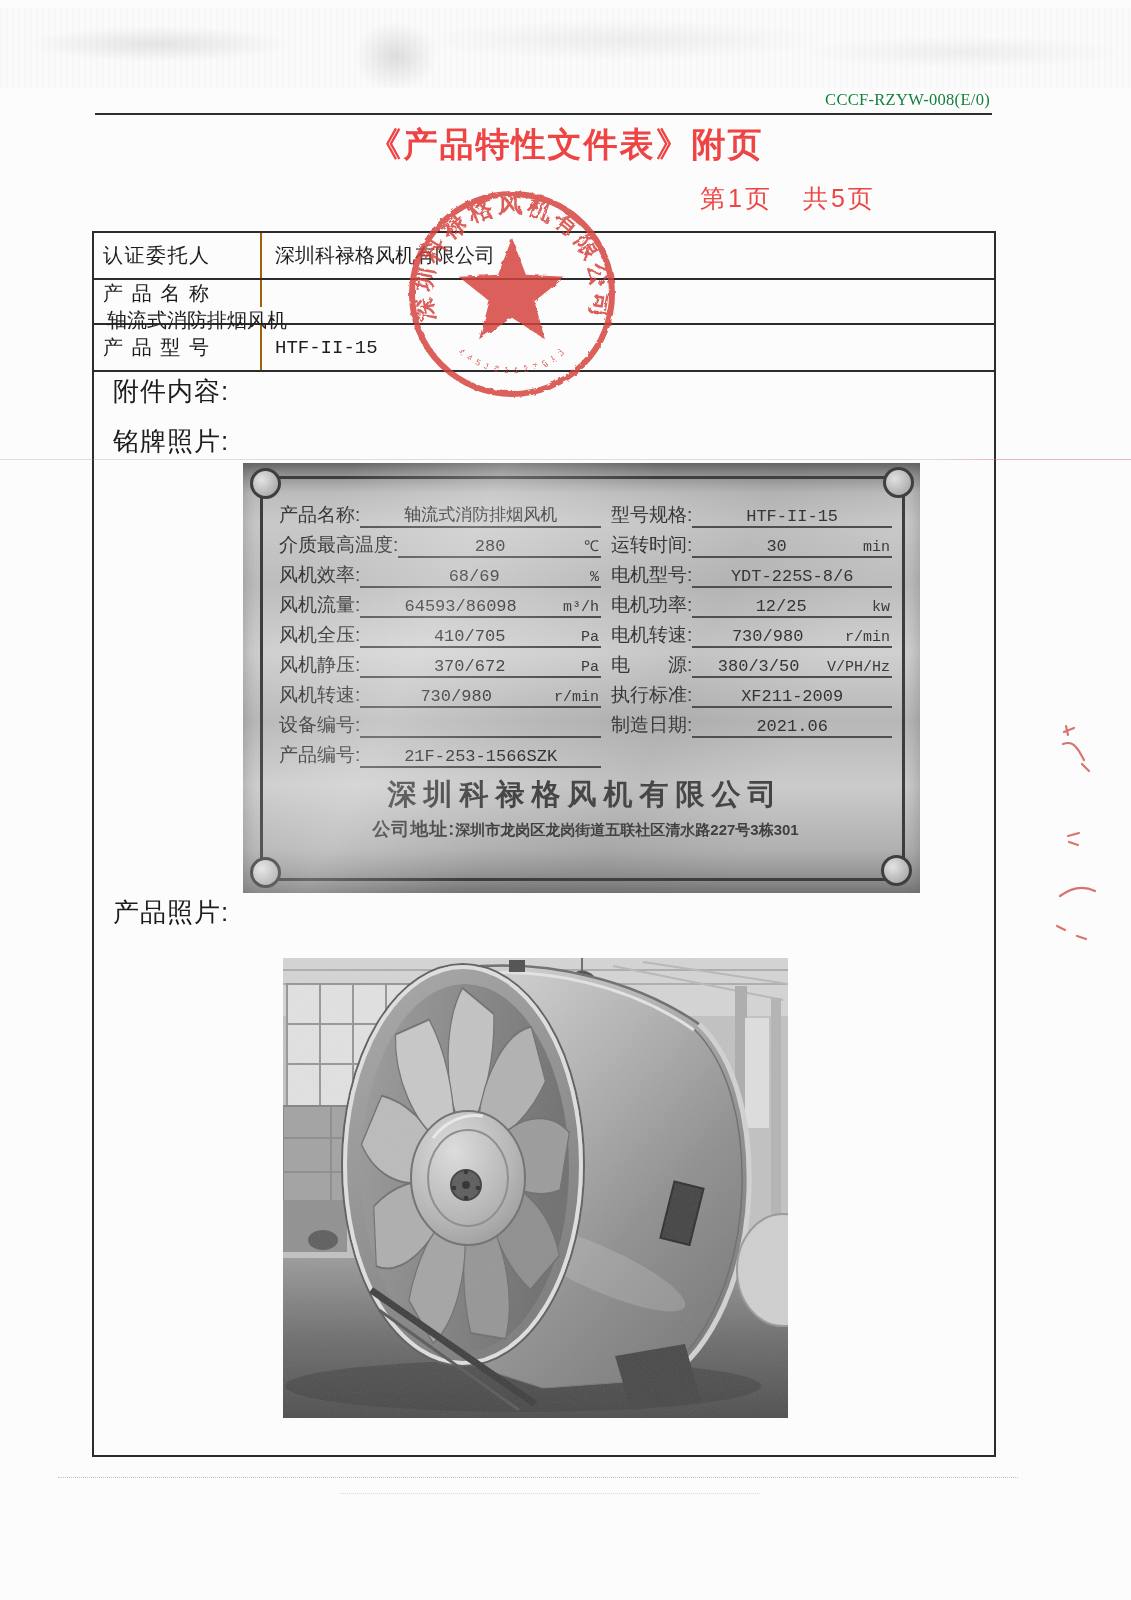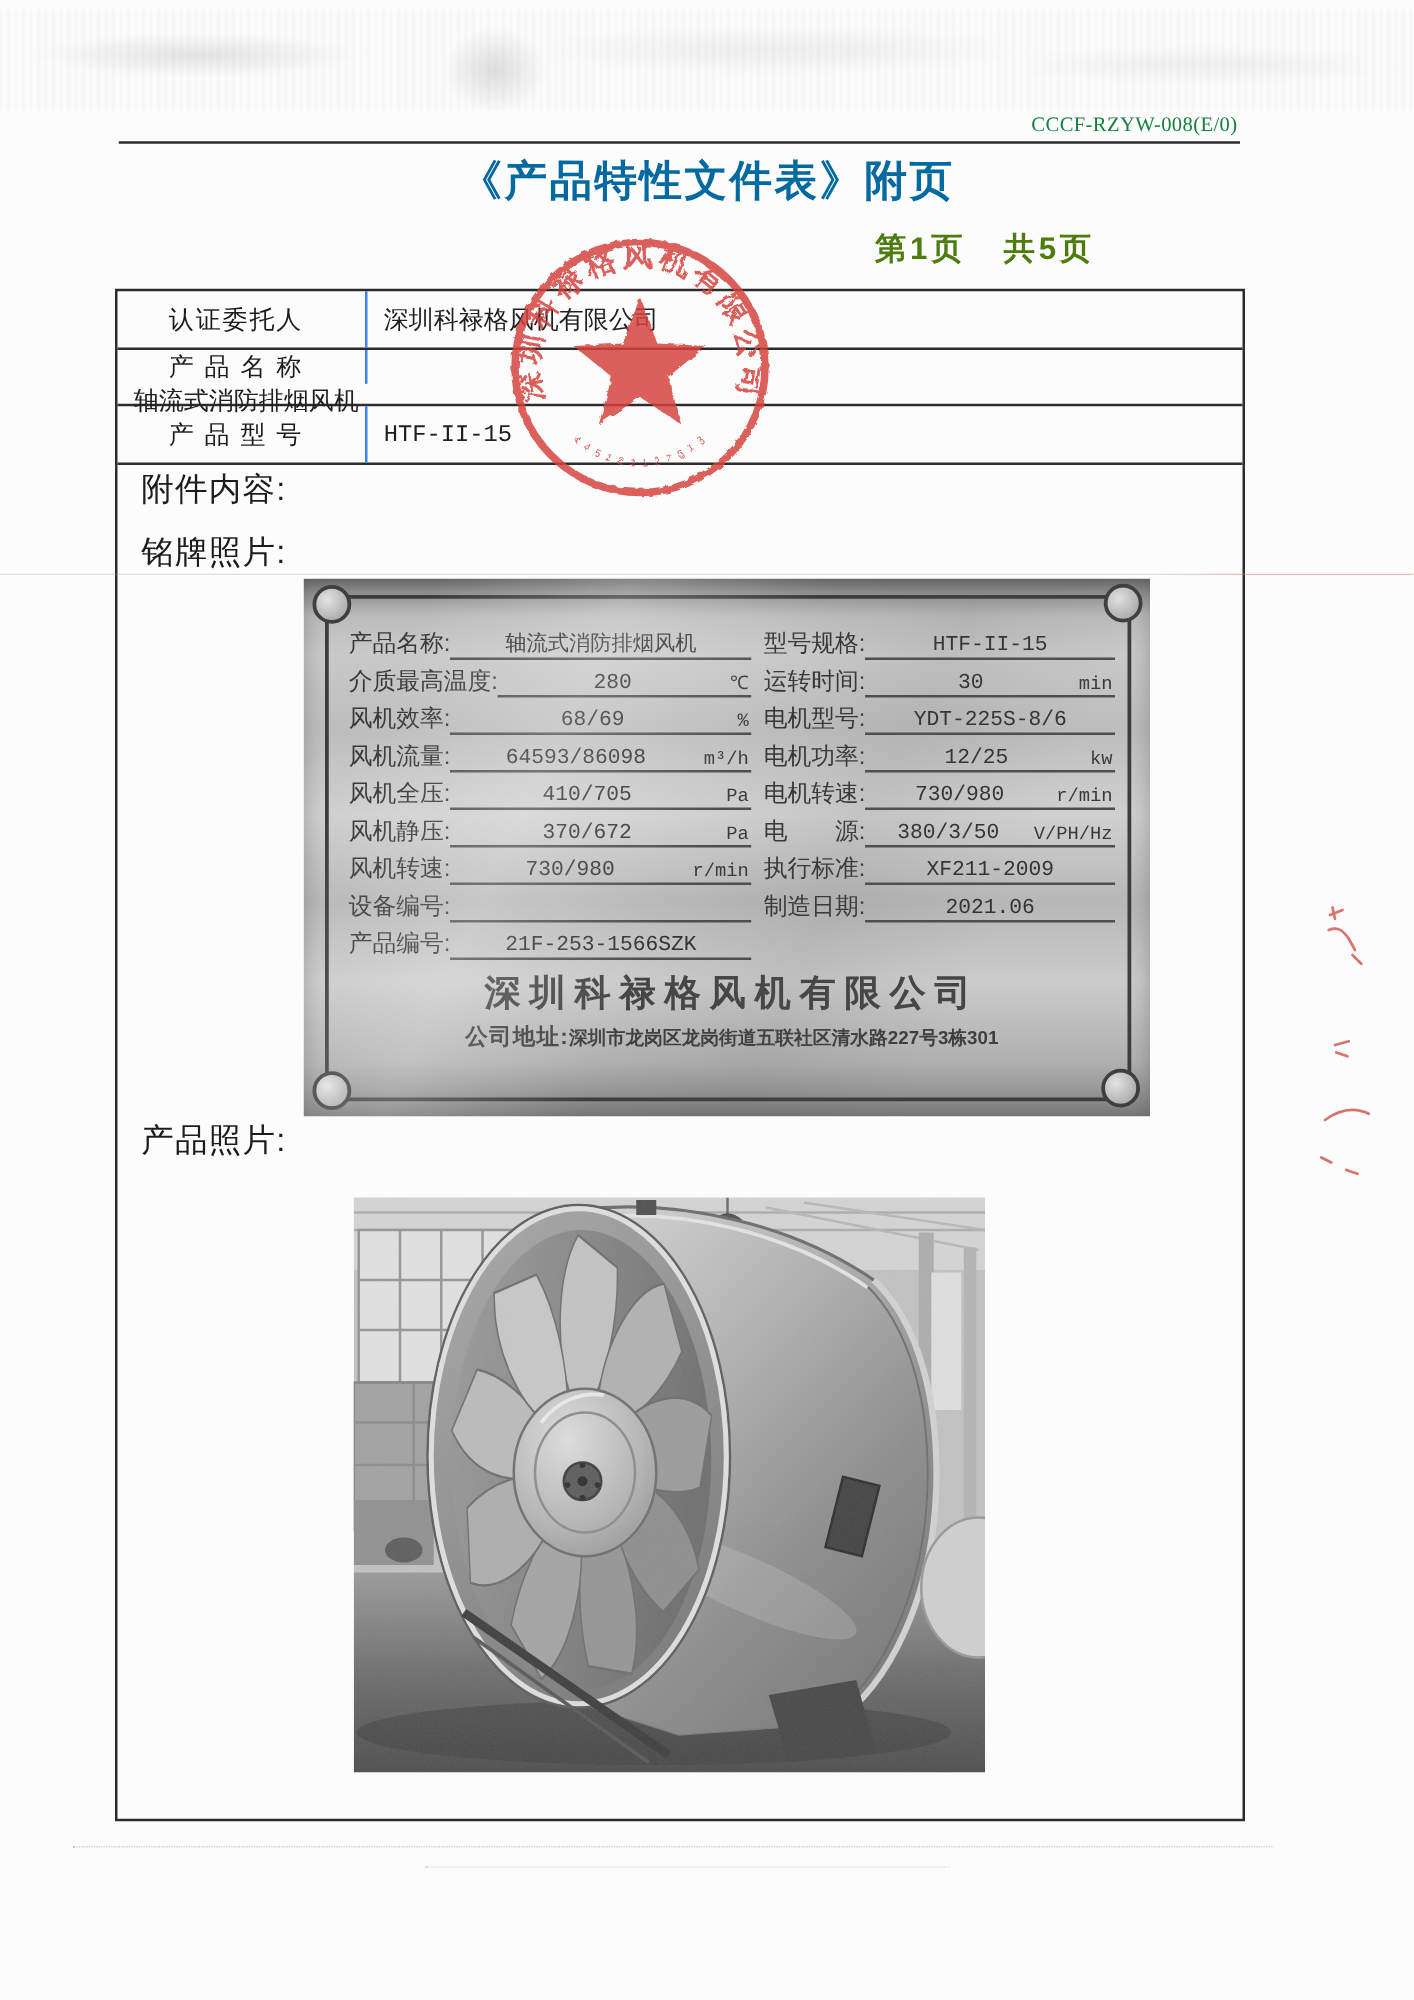--- a/index.html
+++ b/index.html
@@ -15,32 +15,32 @@
       radial-gradient(ellipse 220px 22px at 85% 55%, rgba(150,150,150,.12), transparent 75%),
       repeating-linear-gradient(90deg, rgba(120,120,120,.05) 0 2px, transparent 2px 6px);
     filter:blur(1px);}
   .bottom-noise{position:absolute;left:58px;top:1477px;width:960px;border-top:1px dotted #c8c8c8;}
   .bottom-noise2{position:absolute;left:340px;top:1493px;width:420px;border-top:1px dotted #dddddd;}
 
   .doc-code{position:absolute;top:90px;right:141px;font-family:"Liberation Serif",serif;
     font-size:16.5px;color:#15803d;letter-spacing:.3px;}
   .header-rule{position:absolute;left:95px;top:113px;width:897px;height:2px;background:#2e2e2e;}
   .title{position:absolute;left:0;top:122px;width:1131px;margin:0;text-align:center;
-    font-family:"Liberation Serif",serif;font-weight:bold;font-size:34px;color:#0369a1;letter-spacing:2px;}
-  .page-ind{position:absolute;left:700px;top:182px;font-size:25px;color:#4d7c0f;font-weight:700;}
+    font-family:"Liberation Serif",serif;font-weight:bold;font-size:34px;color:#ef4444;letter-spacing:2px;}
+  .page-ind{position:absolute;left:700px;top:182px;font-size:25px;color:#ef4444;font-weight:400;}
   .page-ind span{letter-spacing:3px;}
   .page-ind .gap{display:inline-block;width:30px;}
 
   
   .main-table{position:absolute;left:92px;top:231px;width:900px;height:1222px;
     border:2px solid #2c2c2c;background:transparent;}
   .info-row{display:flex;border-bottom:2px solid #2c2c2c;}
   .info-row.r1{height:45px;} .info-row.r2{height:43px;flex-direction:column;} .info-row.r3{height:45px;}
-  .info-label{width:157px;border-right:2px solid #3b82f6;display:flex;align-items:center;
-    padding-left:9px;font-size:20px;color:#1c1c1c;font-weight:500;margin-left:32px;}
+  .info-label{width:157px;border-right:2px solid #a16207;display:flex;align-items:center;
+    padding-left:9px;font-size:20px;color:#1c1c1c;font-weight:500;}
   .jlabel{display:inline-block;width:106px;text-align:justify;text-align-last:justify;}
   .info-value{flex:1;display:flex;align-items:center;padding-left:13px;font-size:20px;color:#1f1f1f;}
   .info-value.mono{font-family:"Liberation Mono",monospace;font-size:19px;}
 
   .free-label{position:absolute;font-size:26px;color:#1c1c1c;font-weight:500;letter-spacing:1px;}
   .lbl-attach{left:113px;top:374px;}
   .lbl-nameplate{left:113px;top:424px;}
   .lbl-photo{left:113px;top:895px;}
 
   .faint-line{position:absolute;left:0;top:459px;width:1131px;height:1px;

